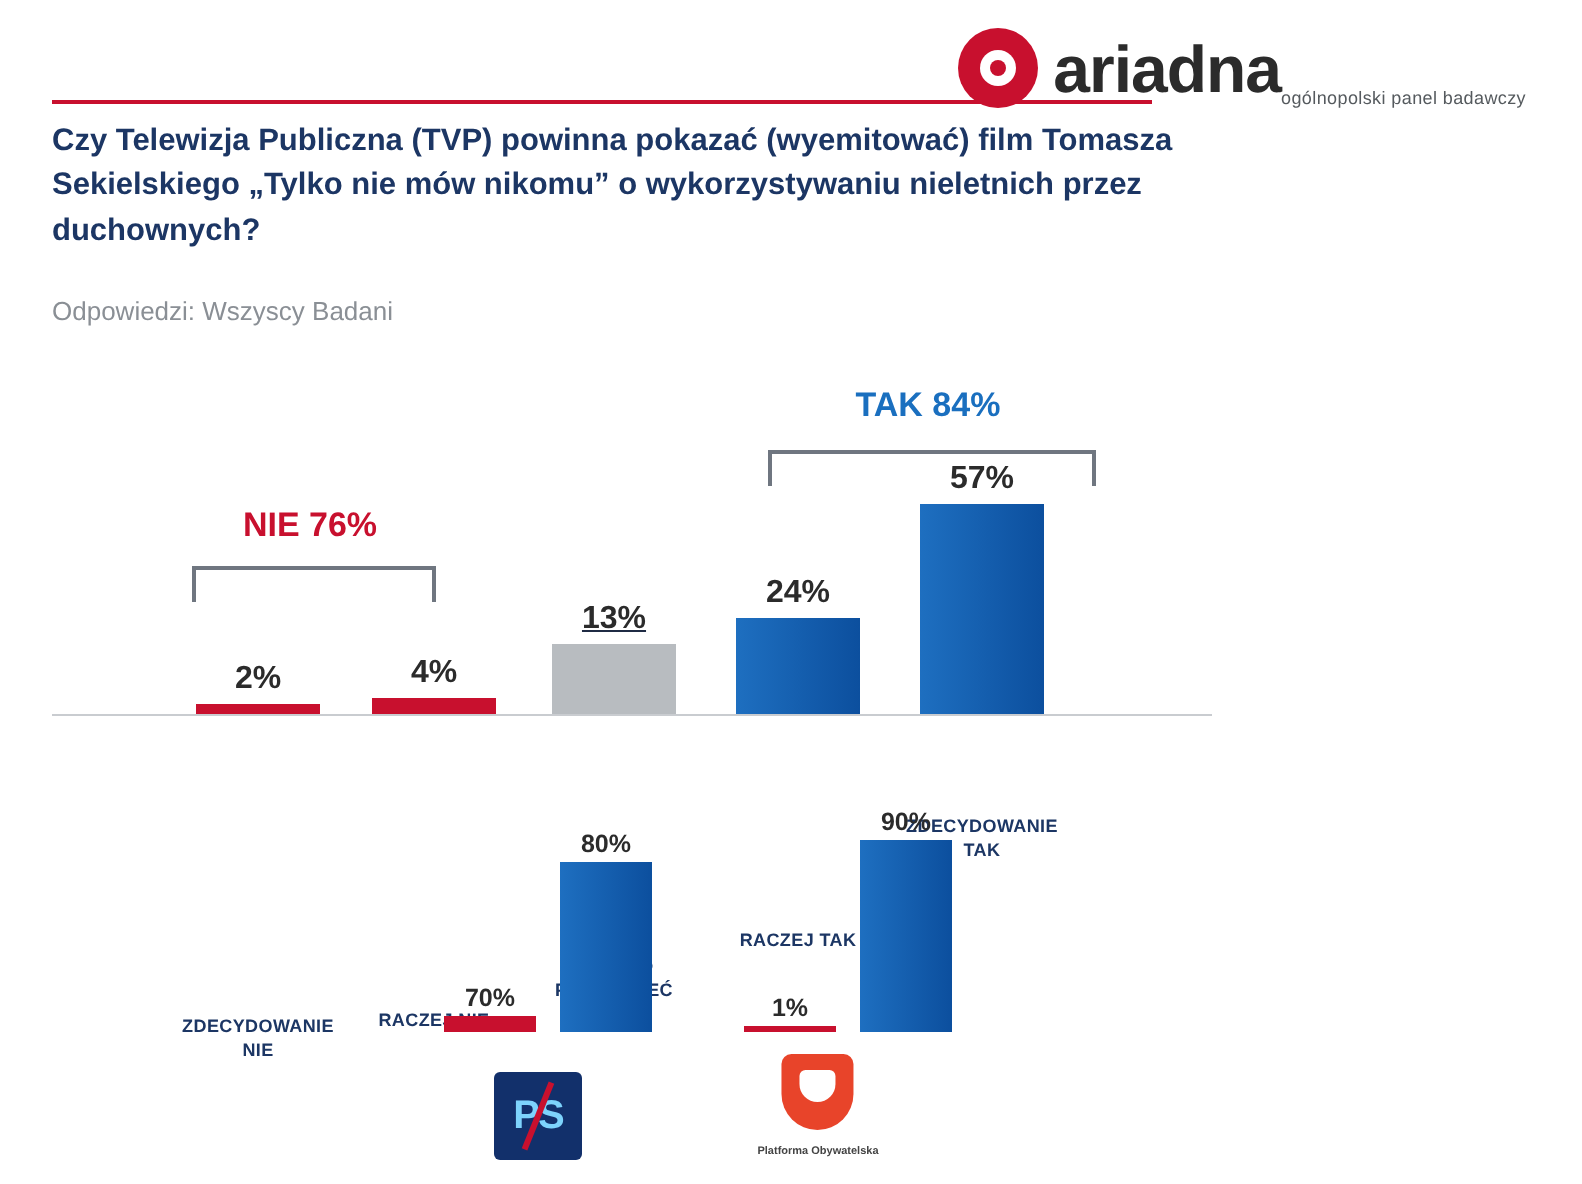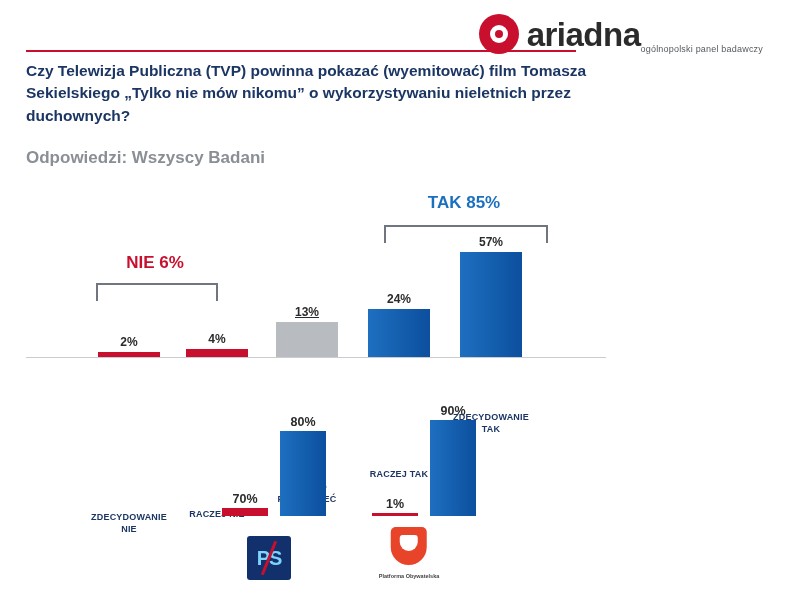--- a/index.html
+++ b/index.html
@@ -90,22 +90,22 @@
     font-size: 15.5px;
     font-weight: bold;
     line-height: 1.45;
     color: #1c3664;
   }
 
   .subtitle {
     position: absolute;
     top: 148px;
     left: 26px;
-    font-size: 17px;
-    font-weight: bold;
+    font-size: 13px;
+    font-weight: normal;
     color: #8a8f95;
   }
 
   
   .chart {
     position: absolute;
     left: 26px;
     top: 185px;
     width: 580px;
     height: 200px;
@@ -118,21 +118,21 @@
     height: 1px;
     background: #c9ccd0;
   }
   .bar-col {
     position: absolute;
     bottom: 28px;
     width: 86px;
     text-align: center;
   }
   .bar-val {
-    font-size: 12px;
+    font-size: 16px;
     font-weight: bold;
     color: #2b2b2b;
     margin-bottom: 3px;
   }
   .bar {
     margin: 0 auto;
     width: 62px;
   }
   .bar.red { background: #c8102e; }
   .bar.grey { background: #b8bcc0; }
@@ -267,24 +267,24 @@
 
 <div class="rule"></div>
 
 <div class="question">Czy Telewizja Publiczna (TVP) powinna pokazać (wyemitować) film Tomasza Sekielskiego „Tylko nie mów nikomu” o wykorzystywaniu nieletnich przez duchownych?</div>
 <div class="subtitle">Odpowiedzi: Wszyscy Badani</div>
 
 <div class="chart">
   <div class="baseline"></div>
 
   <div class="bracket" style="left:70px; top:98px; width:118px;"></div>
-  <div class="bracket-label nie-label" style="left:70px; top:68px; width:118px;">NIE 6%</div>
+  <div class="bracket-label nie-label" style="left:70px; top:68px; width:118px;">NIE 76%</div>
 
   <div class="bracket" style="left:358px; top:40px; width:160px;"></div>
-  <div class="bracket-label tak-label" style="left:358px; top:8px; width:160px;">TAK 85%</div>
+  <div class="bracket-label tak-label" style="left:358px; top:8px; width:160px;">TAK 84%</div>
 
   <div class="bar-col" style="left:60px;">
     <div class="bar-val">2%</div>
     <div class="bar red" style="height:5px;"></div>
     <div class="bar-label">ZDECYDOWANIE NIE</div>
   </div>
 
   <div class="bar-col" style="left:148px;">
     <div class="bar-val">4%</div>
     <div class="bar red" style="height:8px;"></div>

